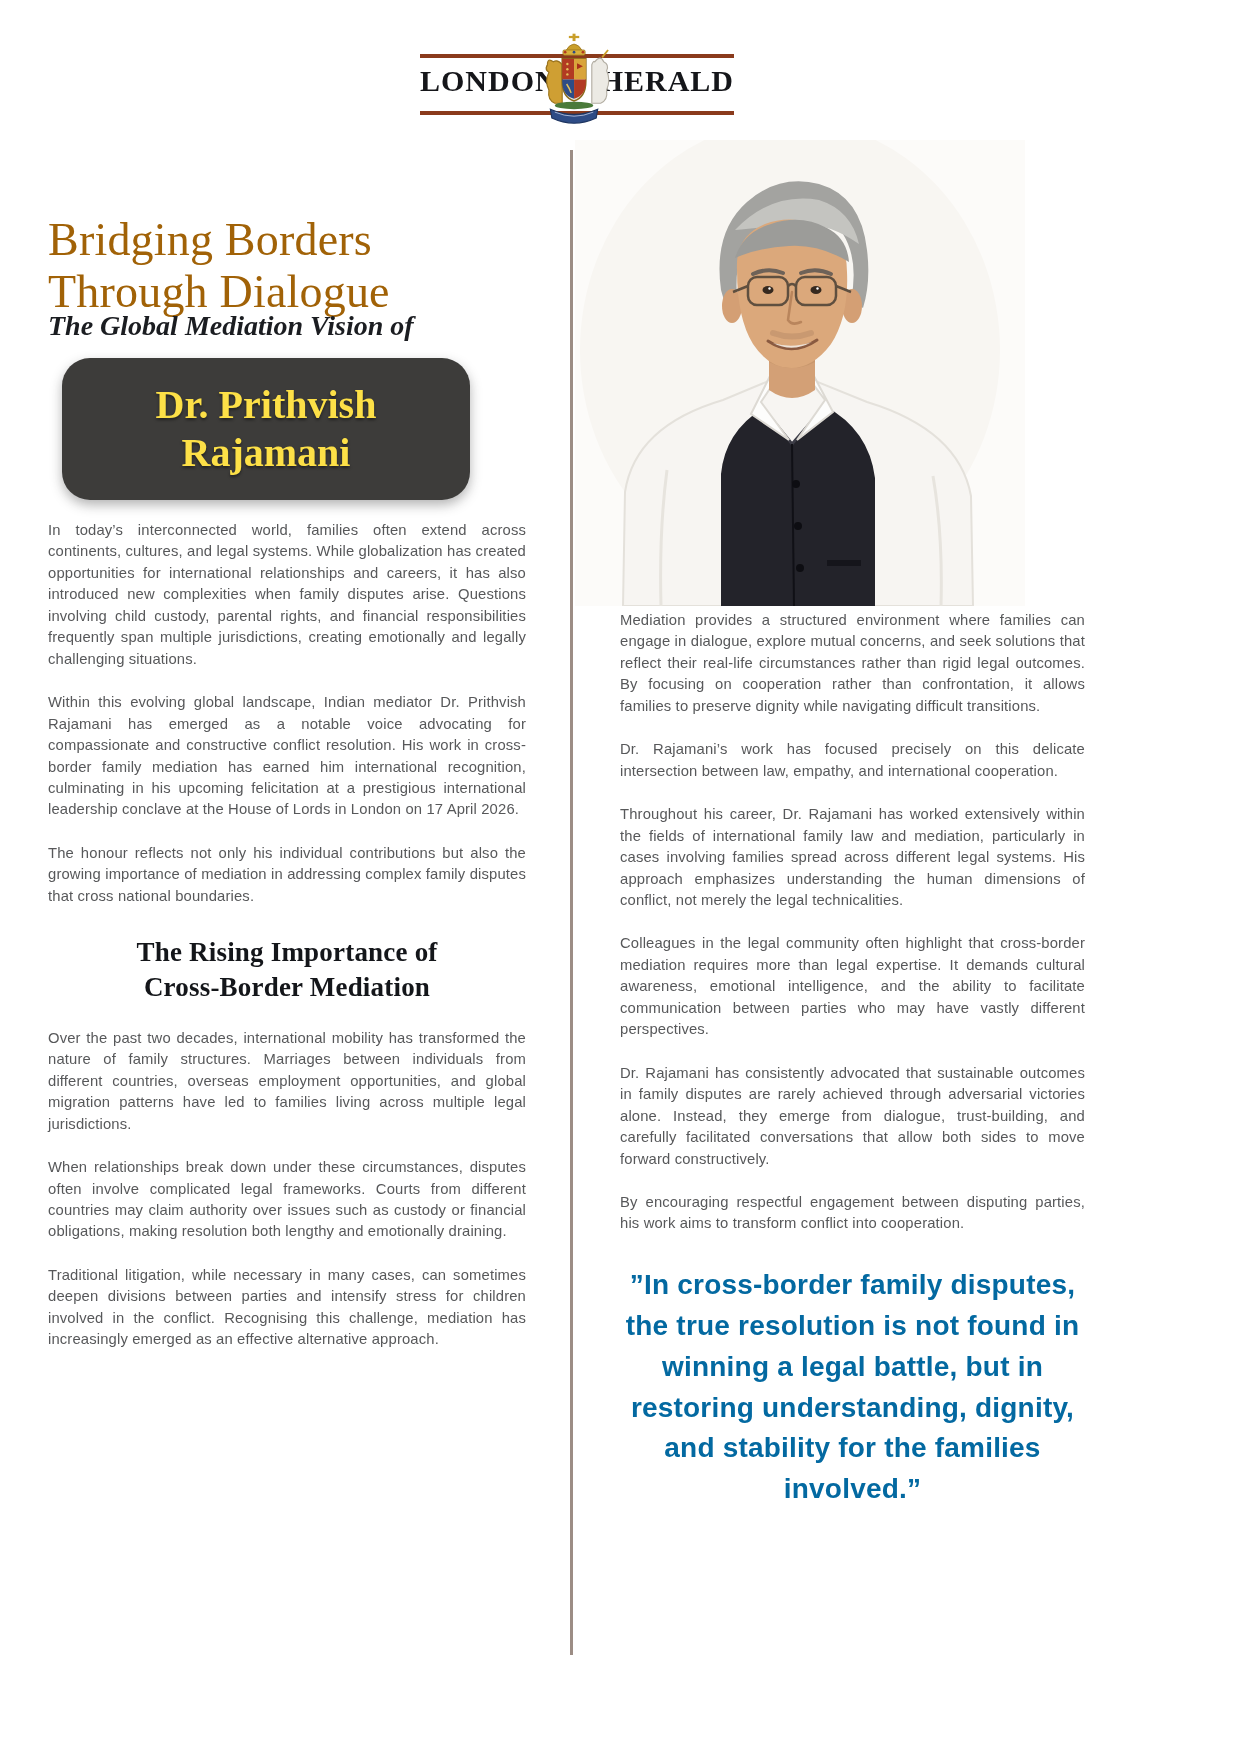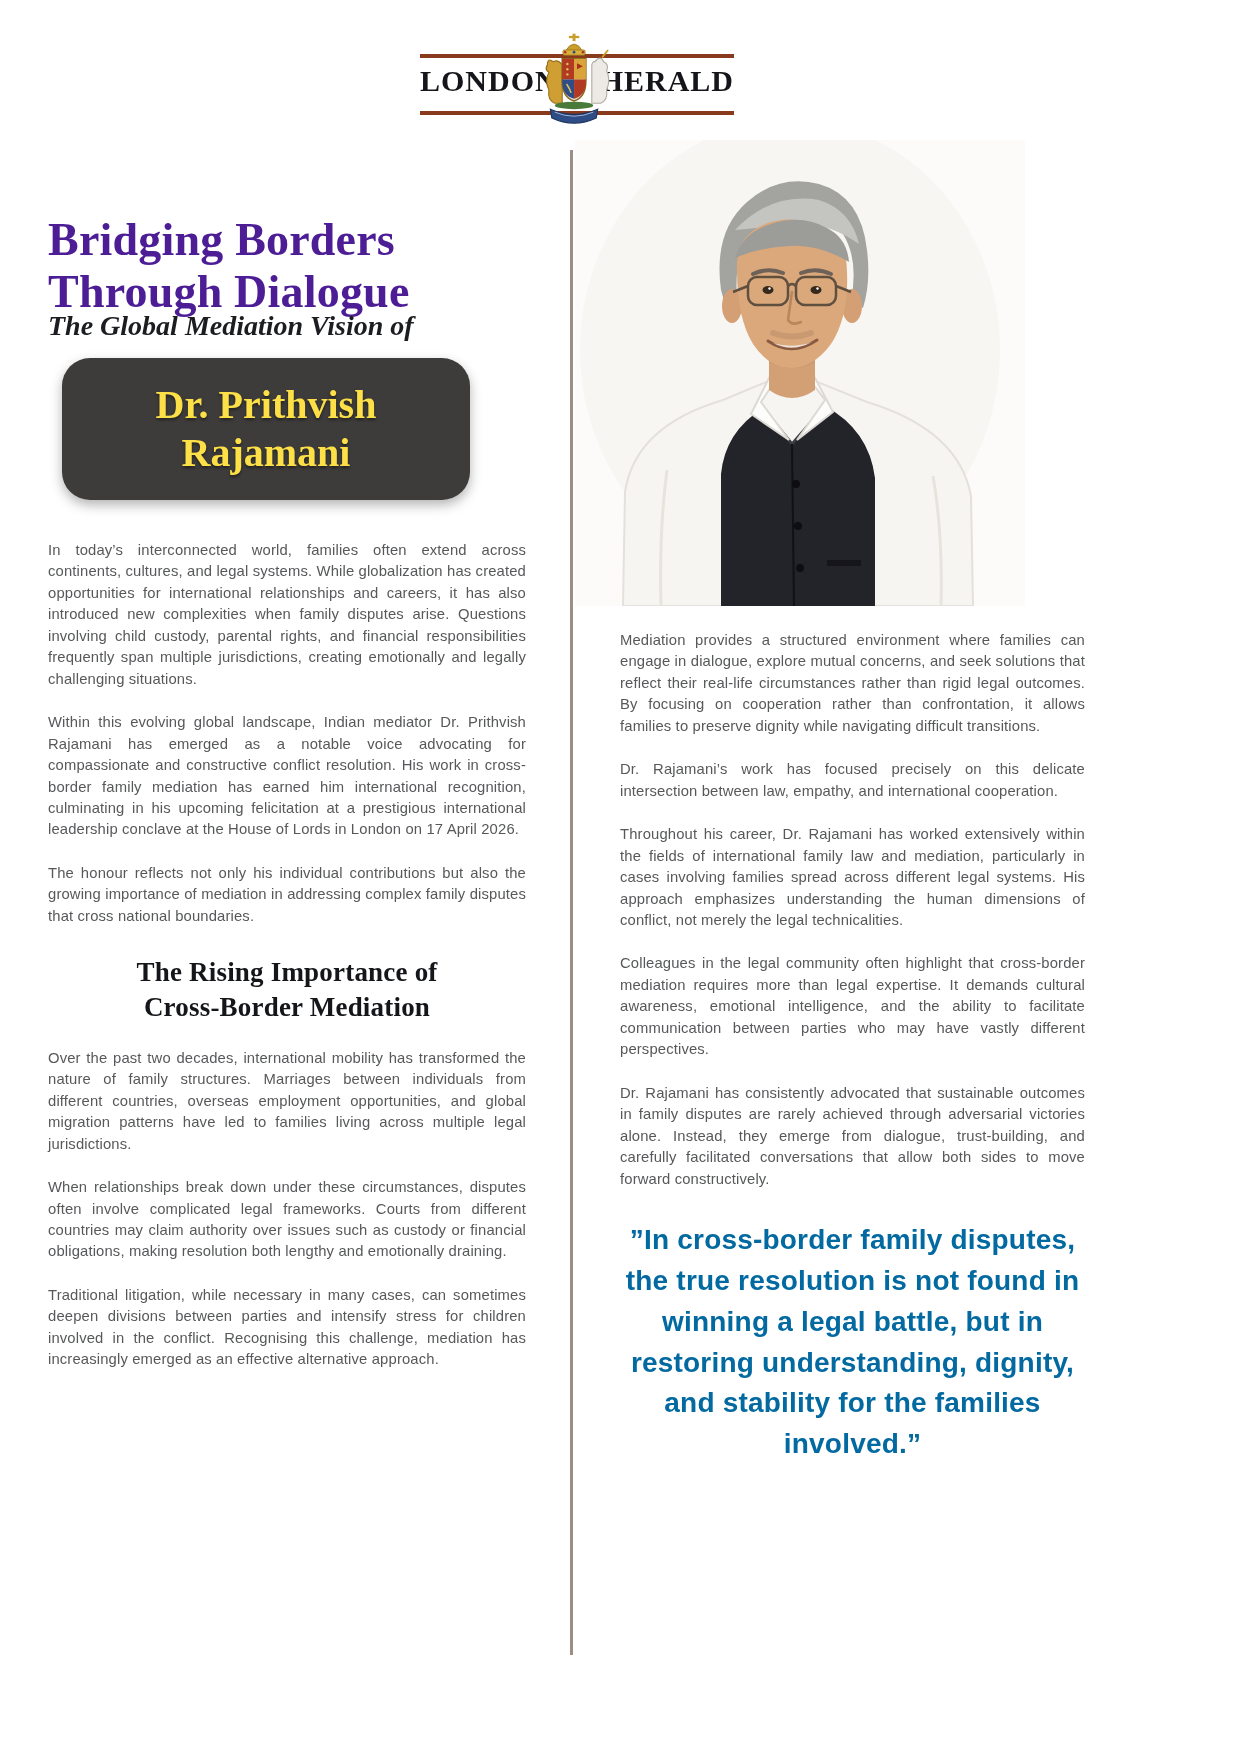--- a/index.html
+++ b/index.html
@@ -23,21 +23,21 @@
     font-weight:700;font-size:30px;letter-spacing:1px;color:#15161a;
   }
   .mh-word.left{left:0;}
   .mh-word.right{right:0;}
   .mh-crest{position:absolute;left:50%;transform:translateX(-50%);top:-8px;z-index:2;}
 
   
   .headline{
     position:absolute;left:48px;top:183px;width:500px;
     font-family:"Liberation Serif",serif;
-    font-weight:700;font-size:46px;line-height:1.13;color:#4c1d95;
+    font-weight:400;font-size:46px;line-height:1.13;color:#a16207;
     white-space:pre-line;letter-spacing:.2px;
   }
   .kicker{
     position:absolute;left:48px;top:310px;width:500px;
     font-family:"Liberation Serif",serif;
     font-style:italic;font-weight:700;font-size:28px;color:#1b1d21;
   }
   .name-plate{
     position:absolute;left:62px;top:358px;width:408px;height:142px;
     background:#3d3c3a;border-radius:28px;
@@ -45,21 +45,21 @@
     display:flex;align-items:center;justify-content:center;
   }
   .name-plate-text{
     font-family:"Liberation Serif",serif;
     font-weight:700;font-size:40px;line-height:1.2;color:#fde047;
     text-align:center;white-space:pre-line;
     text-shadow:0 2px 3px rgba(0,0,0,.45);
   }
 
   
-  .col{position:absolute;color:#57585a;font-size:14.8px;line-height:1.45;margin-top:20px;}
+  .col{position:absolute;color:#57585a;font-size:14.8px;line-height:1.45;}
   .col p{margin:0 0 22px 0;text-align:justify;white-space:pre-line;letter-spacing:.15px;}
   .col-left{left:48px;top:520px;width:478px;}
   .col-right{left:620px;top:610px;width:465px;}
   .section-heading{
     font-family:"Liberation Serif",serif;
     font-weight:700;font-size:27px;line-height:1.27;color:#14161a;
     text-align:center;white-space:pre-line;
     margin:28px 0 24px 0;letter-spacing:.2px;
   }
   .pull-quote{
@@ -198,16 +198,17 @@
     <p>When relationships break down under these circumstances, disputes often involve complicated legal frameworks. Courts from different countries may claim authority over issues such as custody or financial obligations, making resolution both lengthy and emotionally draining.</p>
     <p>Traditional litigation, while necessary in many cases, can sometimes deepen divisions between parties and intensify stress for children involved in the conflict. Recognising this challenge, mediation has increasingly emerged as an effective alternative approach.</p>
   </section>
 
   <section class="col col-right">
     <p>Mediation provides a structured environment where families can engage in dialogue, explore mutual concerns, and seek solutions that reflect their real-life circumstances rather than rigid legal outcomes. By focusing on cooperation rather than confrontation, it allows families to preserve dignity while navigating difficult transitions.</p>
     <p>Dr. Rajamani’s work has focused precisely on this delicate intersection between law, empathy, and international cooperation.</p>
     <p>Throughout his career, Dr. Rajamani has worked extensively within the fields of international family law and mediation, particularly in cases involving families spread across different legal systems. His approach emphasizes understanding the human dimensions of conflict, not merely the legal technicalities.</p>
     <p>Colleagues in the legal community often highlight that cross-border mediation requires more than legal expertise. It demands cultural awareness, emotional intelligence, and the ability to facilitate communication between parties who may have vastly different perspectives.</p>
     <p>Dr. Rajamani has consistently advocated that sustainable outcomes in family disputes are rarely achieved through adversarial victories alone. Instead, they emerge from dialogue, trust-building, and carefully facilitated conversations that allow both sides to move forward constructively.</p>
+    <p>By encouraging respectful engagement between disputing parties, his work aims to transform conflict into cooperation.</p>
     <div class="pull-quote">”In cross-border family disputes, the true resolution is not found in winning a legal battle, but in restoring understanding, dignity, and stability for the families involved.”</div>
   </section>
 
 </div>
 
 </body></html>

